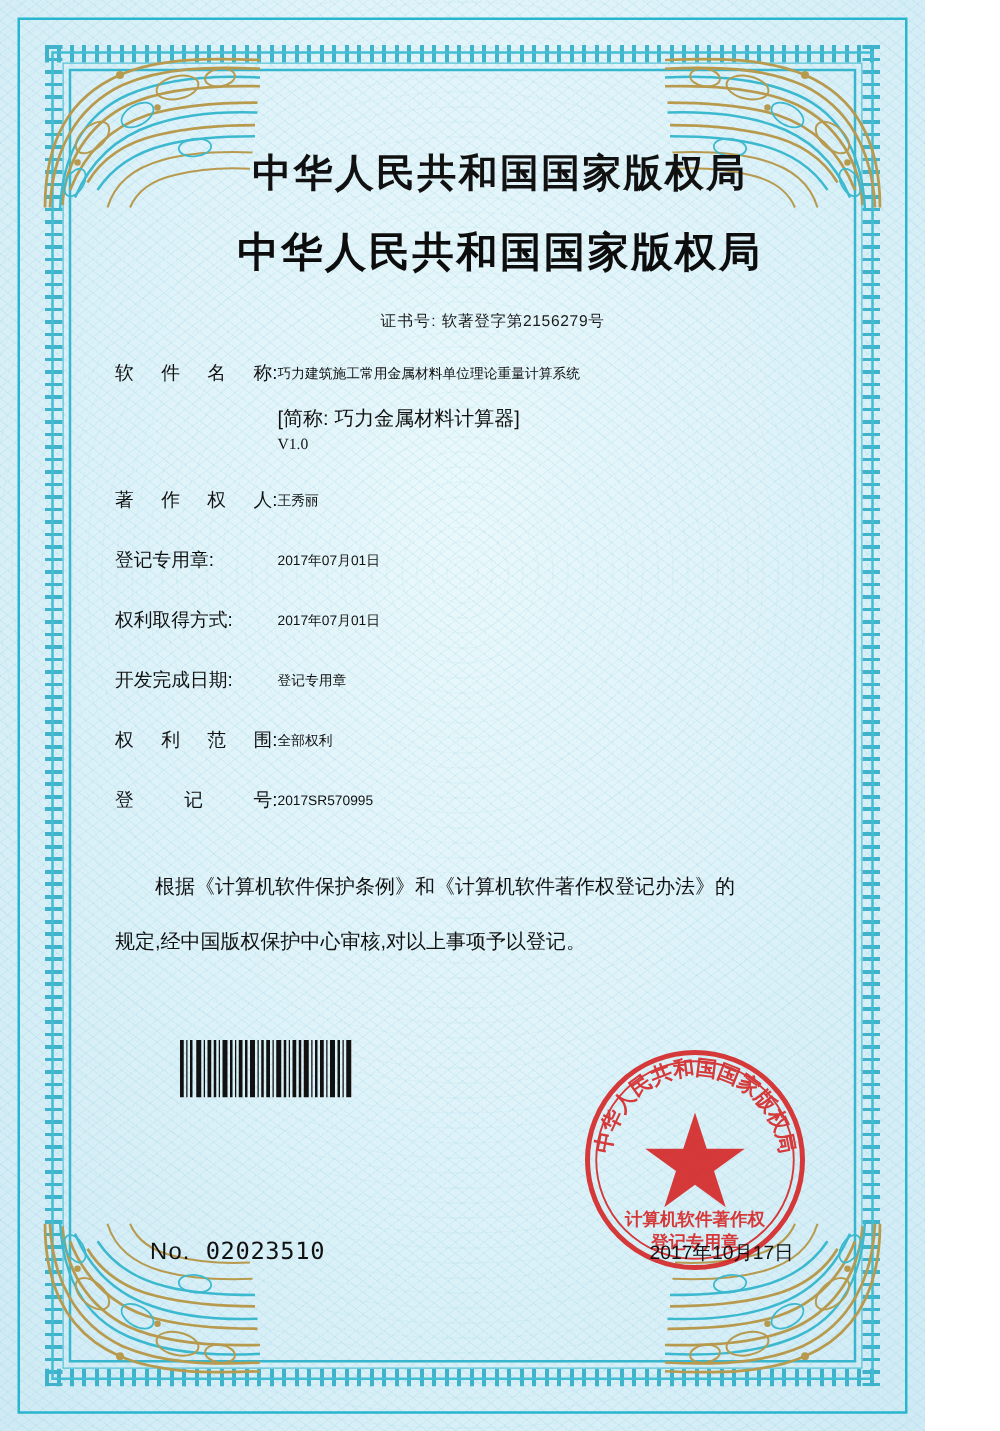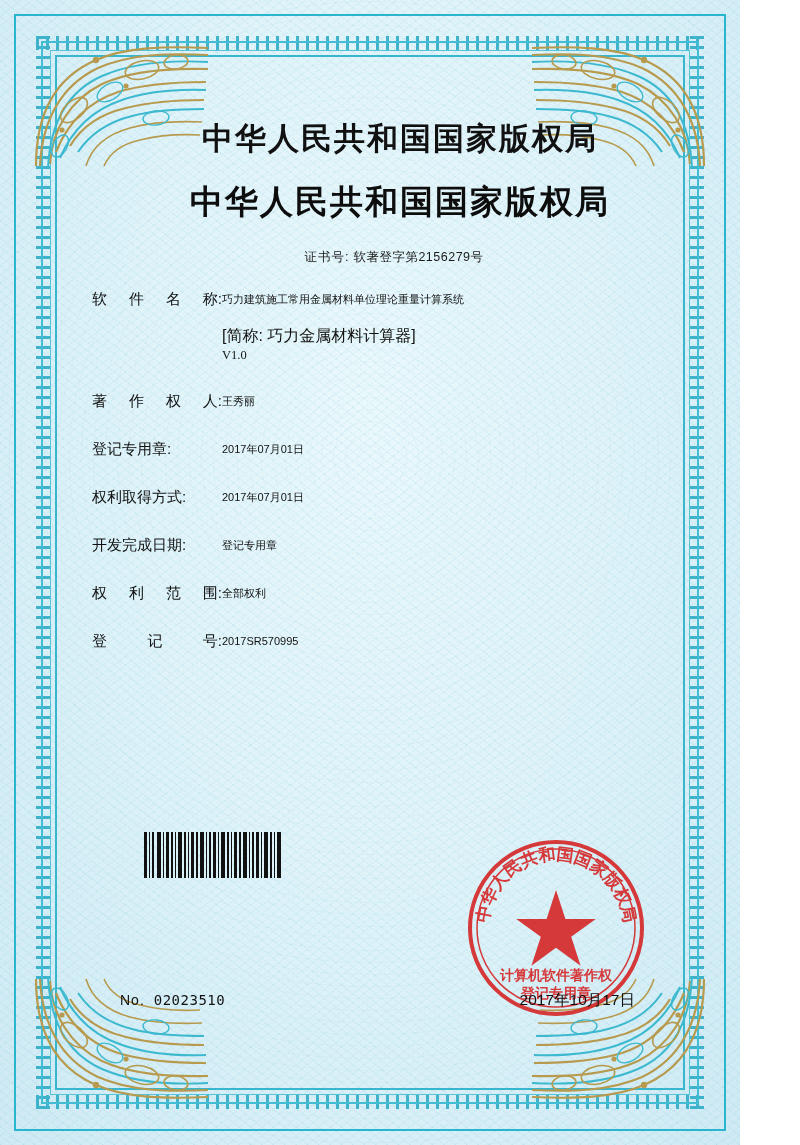--- a/index.html
+++ b/index.html
@@ -199,21 +199,21 @@
     right: 105px;
     top: 990px;
     display: flex;
     justify-content: space-between;
     align-items: baseline;
     font-size: 15px;
     color: #111;
   }
   .footer .serial {
     font-family: "DejaVu Sans Mono", monospace;
-    font-size: 14px;
+    font-size: 19px;
     letter-spacing: 0.5px;
   }
   .footer .serial .no-label {
     font-family: "Liberation Sans", sans-serif;
     letter-spacing: 1px;
   }
   .footer .issue-date { font-size: 15.5px; }
 </style>
 </head>
 <body>
@@ -426,20 +426,24 @@
         <div class="field-label spread">
           <span>登</span>
           <span>记</span>
           <span>号:</span>
         </div>
         <div class="field-value">2017SR570995</div>
       </div>
 
     </div>
 
+    <div class="paragraph">
+      <span class="indent"></span><span>根据《计算机软件保护条例》和《计算机软件著作权登记办法》的</span><br>
+      <span>规定,经中国版权保护中心审核,对以上事项予以登记。</span>
+    </div>
 
   </div>
 
   <div class="barcode">
     <svg viewBox="0 0 142 46" xmlns="http://www.w3.org/2000/svg">
       <rect x="0" y="0" width="142" height="46" fill="none"></rect>
       <g fill="#111">
         <rect x="2" y="0" width="3" height="46"></rect>
         <rect x="7" y="0" width="1" height="46"></rect>
         <rect x="10" y="0" width="2" height="46"></rect>

